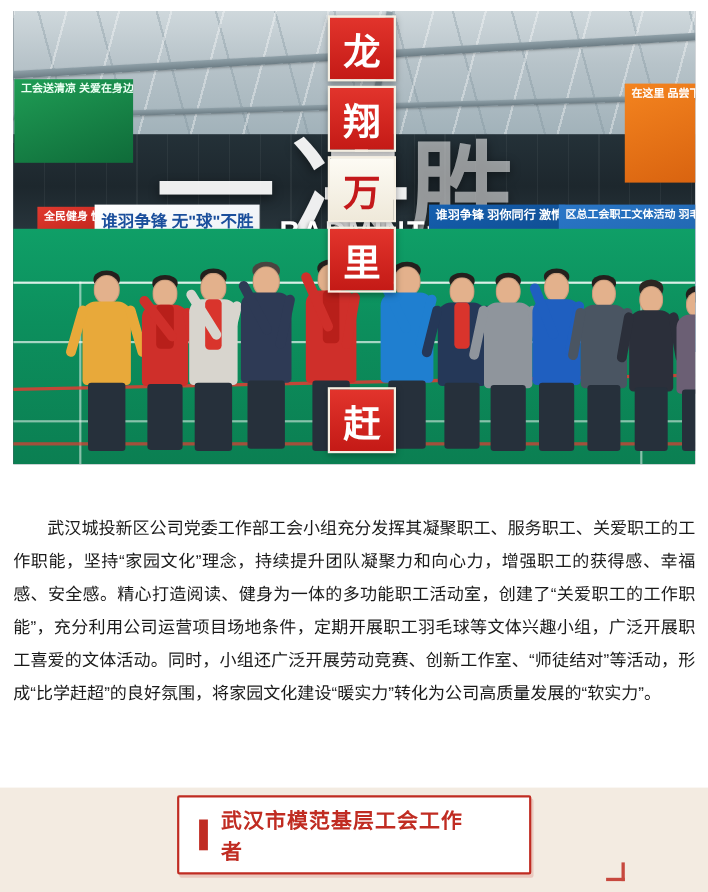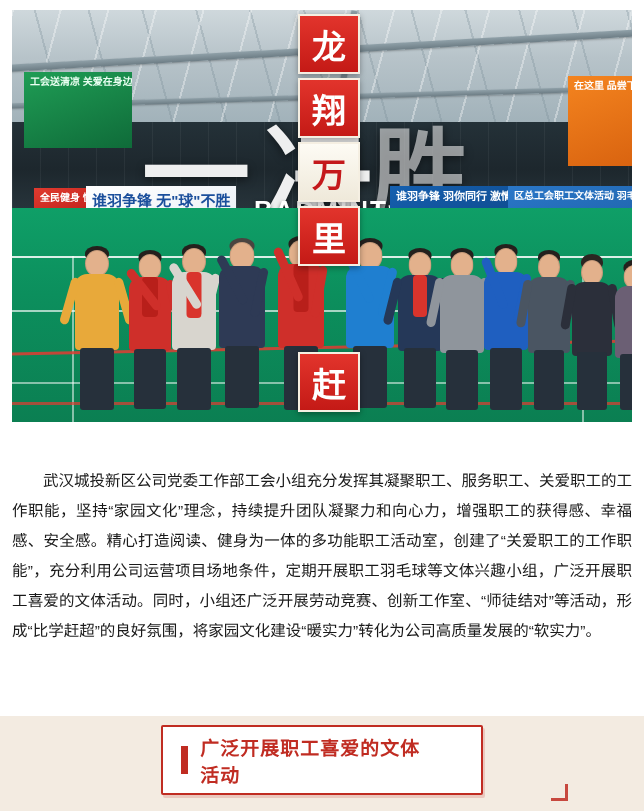--- a/index.html
+++ b/index.html
@@ -124,21 +124,21 @@
     position: absolute;
     font-family: "Liberation Sans", sans-serif;
     font-weight: 700;
     color: #fff;
     font-size: 13px;
     padding: 3px 6px;
     white-space: nowrap;
     overflow: hidden;
   }
   .ban-green {
-    left: 12px; top: 62px; width: 96px; height: 70px;
+    left: 1px; top: 62px; width: 96px; height: 70px;
     background: linear-gradient(160deg,#1f9d55,#0f6b39);
     font-size: 10px; line-height: 14px;
     writing-mode: horizontal-tb;
     color: #eafff2;
   }
   .ban-orange {
     left: 556px; top: 66px; width: 64px; height: 84px;
     background: linear-gradient(160deg,#f4841f,#d8620f);
     font-size: 10px; line-height: 13px;
   }
@@ -466,19 +466,19 @@
       </div>
 
     </div>
   </div>
 
   <p class="article">武汉城投新区公司党委工作部工会小组充分发挥其凝聚职工、服务职工、关爱职工的工作职能，坚持“家园文化”理念，持续提升团队凝聚力和向心力，增强职工的获得感、幸福感、安全感。精心打造阅读、健身为一体的多功能职工活动室，创建了“关爱职工的工作职能”，充分利用公司运营项目场地条件，定期开展职工羽毛球等文体兴趣小组，广泛开展职工喜爱的文体活动。同时，小组还广泛开展劳动竞赛、创新工作室、“师徒结对”等活动，形成“比学赶超”的良好氛围，将家园文化建设“暖实力”转化为公司高质量发展的“软实力”。</p>
 
   <div class="bottom-band">
     <div class="award">
       <span class="bar"></span>
-      <span class="txt">广泛开展职工喜爱的文体活动</span>
+      <span class="txt">武汉市模范基层工会工作者</span>
       <span class="bar-right"></span>
     </div>
     <div class="corner-accent"></div>
   </div>
 
 </div>
 
 </body></html>

